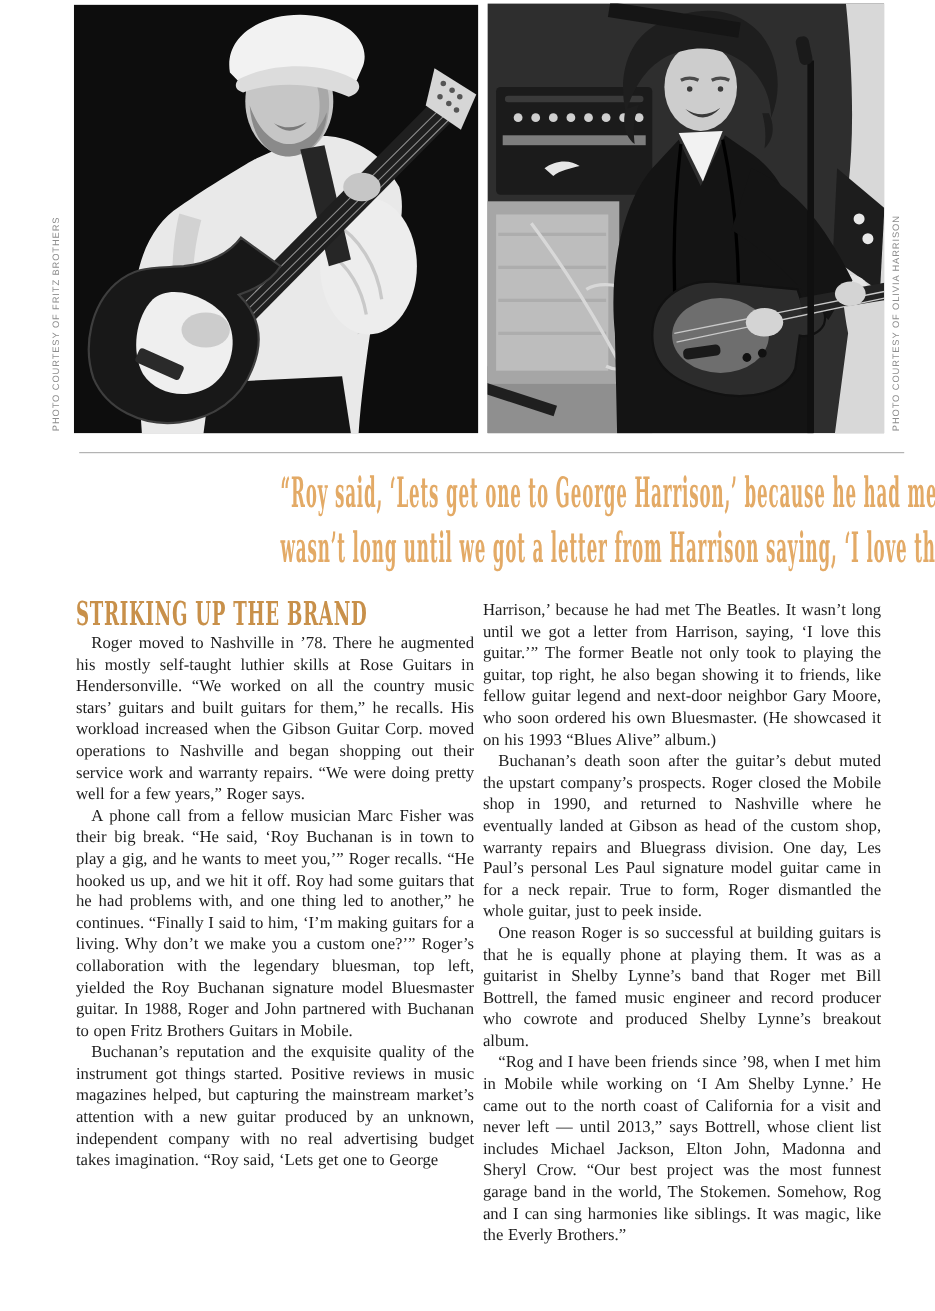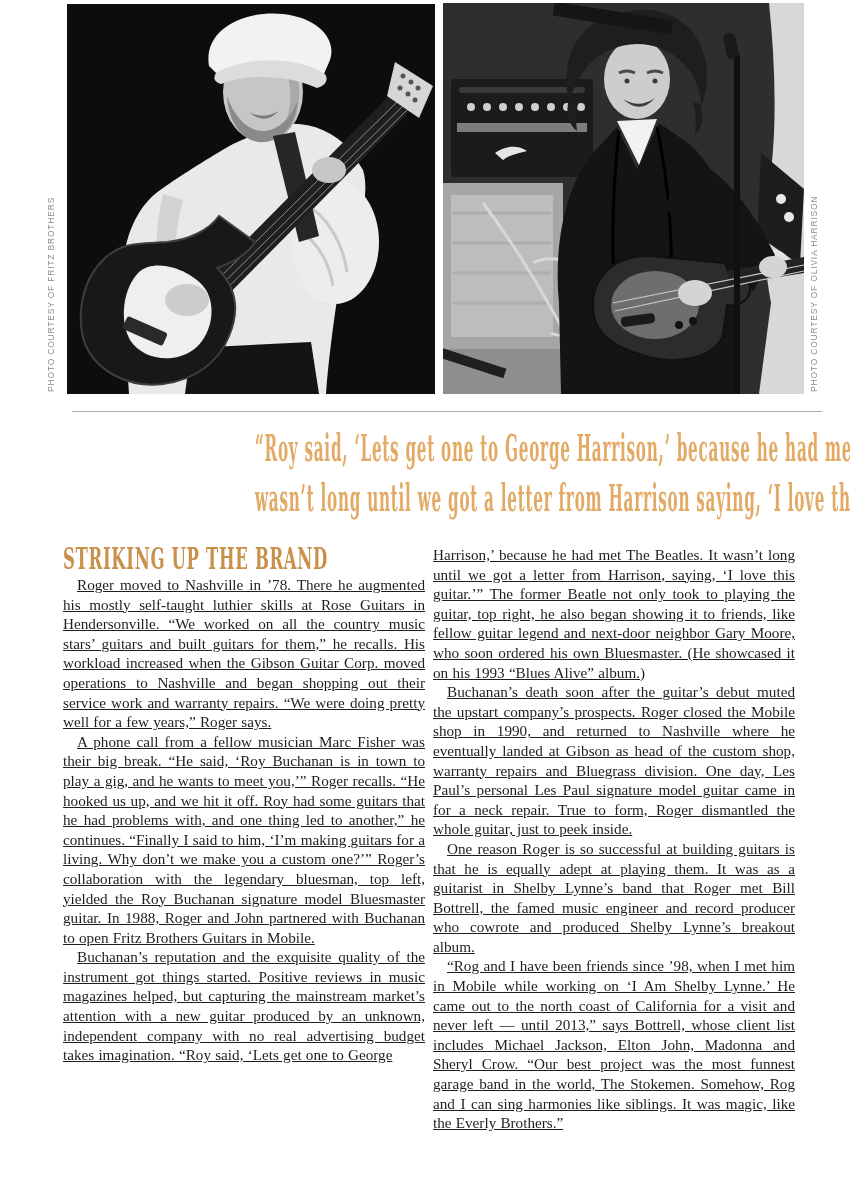--- a/index.html
+++ b/index.html
@@ -22,30 +22,30 @@
 
   
   .pullquote{position:absolute;left:0;top:423px;width:850px;text-align:center;}
   .pq-line{display:block;white-space:nowrap;height:50px;line-height:50px;
            font-family:"DejaVu Serif","Liberation Serif",serif;font-weight:bold;
            font-size:38px;letter-spacing:0.05em;color:var(--quote-gold,#e3aa66);
            transform:scaleX(0.40);transform-origin:50% 50%;}
 
   
   .columns{position:absolute;left:63px;top:545px;width:744px;height:640px;
-           display:flex;gap:8px;overflow:hidden;}
+           display:flex;gap:8px;overflow:hidden;justify-content:center;}
   .col{width:362px;}
   .col h2{margin:0 0 2px 0;height:28px;line-height:28px;}
   .col h2.later{margin-top:12px;margin-bottom:6px;}
   .condensed{display:inline-block;white-space:nowrap;
              font-family:"DejaVu Serif","Liberation Serif",serif;font-weight:bold;
              font-size:30px;letter-spacing:0.04em;color:var(--heading-gold,#c8904a);
              transform:scaleX(0.55);transform-origin:0 50%;}
   .col p{margin:0;font-size:15.2px;line-height:19.6px;color:#1e1e1e;
-         text-align:justify;word-spacing:0.4px;text-decoration:underline;}
+         text-align:justify;word-spacing:0.4px;}
   .col p.indent{text-indent:14px;}
 </style>
 </head>
 <body>
 
 <div class="page">
 
   <div class="photo photo-left">
     <svg width="368" height="390" viewBox="0 0 368 390">
       <rect width="368" height="390" fill="#0d0d0d"></rect>
@@ -174,18 +174,18 @@
   <div class="columns">
     <div class="col">
       <h2><span class="condensed">STRIKING UP THE BRAND</span></h2>
       <p class="indent">Roger moved to Nashville in ’78. There he augmented his mostly self-taught luthier skills at Rose Guitars in Hendersonville. “We worked on all the country music stars’ guitars and built guitars for them,” he recalls. His workload increased when the Gibson Guitar Corp. moved operations to Nashville and began shopping out their service work and warranty repairs. “We were doing pretty well for a few years,” Roger says.</p>
       <p class="indent">A phone call from a fellow musician Marc Fisher was their big break. “He said, ‘Roy Buchanan is in town to play a gig, and he wants to meet you,’” Roger recalls. “He hooked us up, and we hit it off. Roy had some guitars that he had problems with, and one thing led to another,” he continues. “Finally I said to him, ‘I’m making guitars for a living. Why don’t we make you a custom one?’” Roger’s collaboration with the legendary bluesman, top left, yielded the Roy Buchanan signature model Bluesmaster guitar. In 1988, Roger and John partnered with Buchanan to open Fritz Brothers Guitars in Mobile.</p>
       <p class="indent">Buchanan’s reputation and the exquisite quality of the instrument got things started. Positive reviews in music magazines helped, but capturing the mainstream market’s attention with a new guitar produced by an unknown, independent company with no real advertising budget takes imagination. “Roy said, ‘Lets get one to George</p>
     </div>
     <div class="col">
       <p>Harrison,’ because he had met The Beatles. It wasn’t long until we got a letter from Harrison, saying, ‘I love this guitar.’” The former Beatle not only took to playing the guitar, top right, he also began showing it to friends, like fellow guitar legend and next-door neighbor Gary Moore, who soon ordered his own Bluesmaster. (He showcased it on his 1993 “Blues Alive” album.)</p>
       <p class="indent">Buchanan’s death soon after the guitar’s debut muted the upstart company’s prospects. Roger closed the Mobile shop in 1990, and returned to Nashville where he eventually landed at Gibson as head of the custom shop, warranty repairs and Bluegrass division. One day, Les Paul’s personal Les Paul signature model guitar came in for a neck repair. True to form, Roger dismantled the whole guitar, just to peek inside.</p>
-      <p class="indent">One reason Roger is so successful at building guitars is that he is equally adept at playing them. It was as a guitarist in Shelby Lynne’s band that Roger met Bill Bottrell, the famed music engineer and record producer who cowrote and produced Shelby Lynne’s breakout album.</p>
+      <p class="indent">One reason Roger is so successful at building guitars is that he is equally phone at playing them. It was as a guitarist in Shelby Lynne’s band that Roger met Bill Bottrell, the famed music engineer and record producer who cowrote and produced Shelby Lynne’s breakout album.</p>
       <p class="indent">“Rog and I have been friends since ’98, when I met him in Mobile while working on ‘I Am Shelby Lynne.’ He came out to the north coast of California for a visit and never left — until 2013,” says Bottrell, whose client list includes Michael Jackson, Elton John, Madonna and Sheryl Crow. “Our best project was the most funnest garage band in the world, The Stokemen. Somehow, Rog and I can sing harmonies like siblings. It was magic, like the Everly Brothers.”</p>
     </div>
   </div>
 
 </div>
 
 </body></html>

